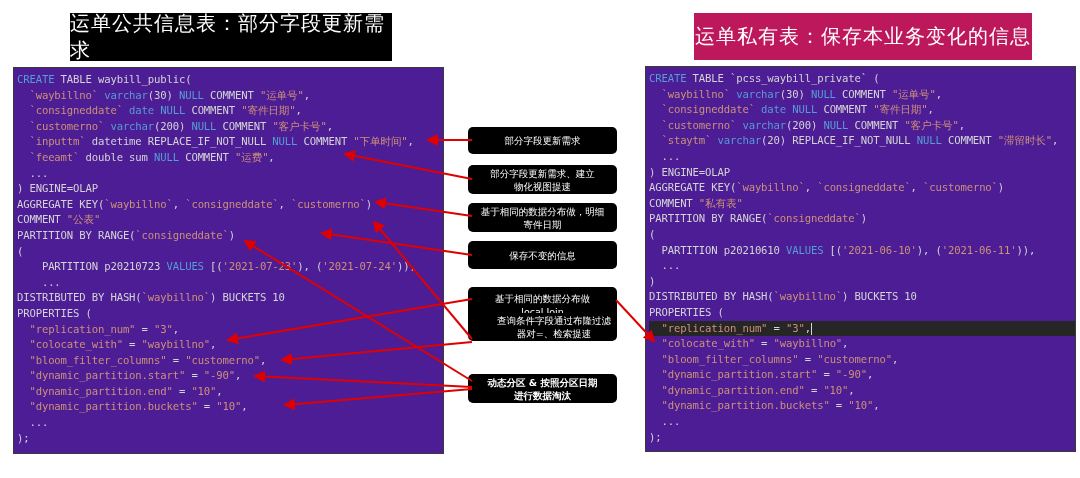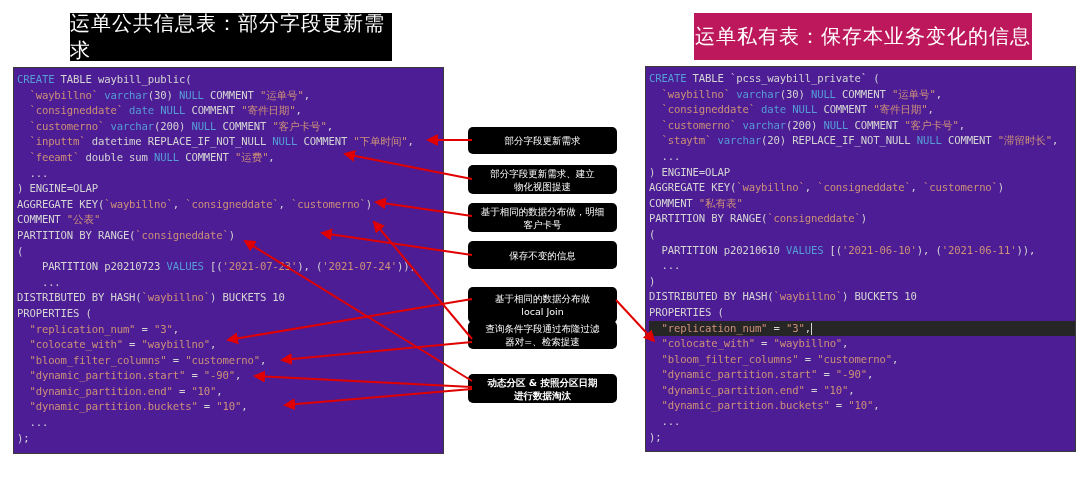--- a/index.html
+++ b/index.html
@@ -57,35 +57,35 @@
   </div>
 <div class="note" style="top:165px;height:29px;">
     <div>
       <div>部分字段更新需求、建立</div>
       <div>物化视图提速</div>
     </div>
   </div>
 <div class="note" style="top:203px;height:29px;">
     <div>
       <div>基于相同的数据分布做，明细</div>
-      <div>客户卡号</div>
+      <div>寄件日期</div>
     </div>
   </div>
 <div class="note" style="top:241px;height:28px;">
     <div>
       <div>保存不变的信息</div>
     </div>
   </div>
 <div class="note" style="top:287px;height:36px;">
     <div>
       <div>基于相同的数据分布做</div>
       <div>local Join</div>
     </div>
   </div>
-<div class="note" style="top:321px;height:28px;">
+<div class="note" style="top:313px;height:28px;justify-content:flex-end;">
     <div>
       <div>查询条件字段通过布隆过滤</div>
       <div>器对=、检索提速</div>
     </div>
   </div>
 <div class="note" style="top:374px;height:29px;font-weight:bold;">
     <div>
       <div>动态分区 &amp; 按照分区日期</div>
       <div>进行数据淘汰</div>
     </div>

